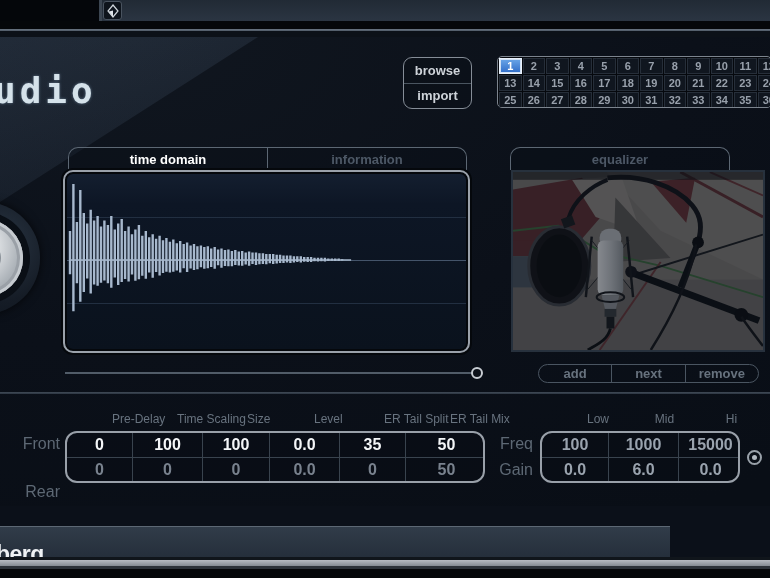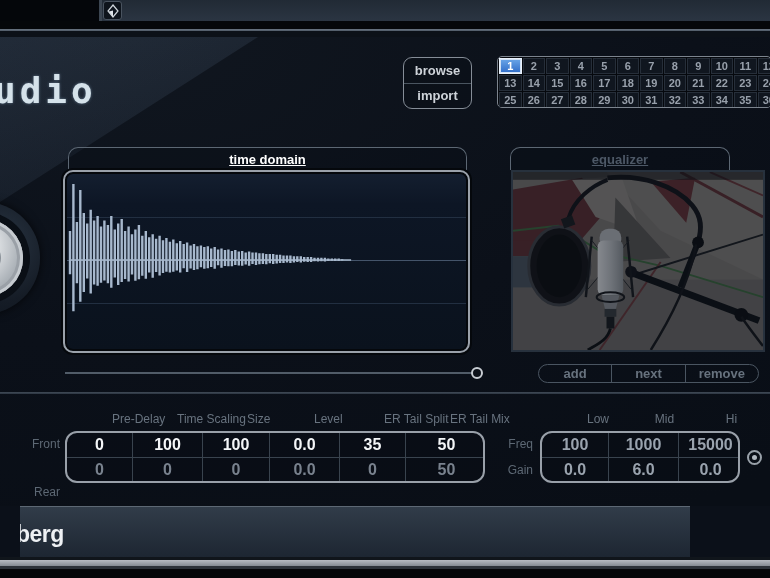--- a/index.html
+++ b/index.html
@@ -56,21 +56,21 @@
   .slot-grid { display:grid; grid-template-columns:repeat(12, 22.5px); grid-auto-rows:16px; gap:1px; }
   .slot { background:#10161f; border:1px solid #262e39; color:#98a0ab; font-size:11px; font-weight:bold;
           display:flex; align-items:center; justify-content:center; }
   .slot.sel { background:linear-gradient(#6aa6e8,#2f6cc8); color:#fff;
               border:1px solid #e9f1fb; box-shadow:0 0 0 1px #cfe0f4 inset; }
 
   
   .tabbar { position:absolute; height:23px; border:1px solid #5c6773; border-bottom:none;
             border-radius:10px 10px 0 0; display:flex; background:rgba(10,15,23,.35); }
   .tab { flex:1; display:flex; align-items:center; justify-content:center;
-         font-size:13px; font-weight:bold; color:#4d5866;text-decoration:underline; }
+         font-size:13px; font-weight:bold; color:#4d5866; }
   .tab + .tab { border-left:1px solid #5c6773; }
   .tab.active { color:#ffffff; }
   #left-tabs  { left:68px;  top:110px; width:399px; }
   #right-tabs { left:510px; top:110px; width:220px; }
 
   
   .wave-box { position:absolute; left:63px; top:133px; width:407px; height:183px;
               border:2px solid #9aa1aa; border-radius:10px; overflow:hidden;
               background:linear-gradient(#141f30 0%, #0d1625 18%, #0a121d 100%);
               box-shadow:0 0 0 2px #05080c, inset 0 0 0 2px #05080c; }
@@ -102,36 +102,36 @@
   .ptable { position:absolute; height:52px; border:2px solid #99a0a9; border-radius:12px;
             display:grid; overflow:hidden; background:rgba(8,12,19,.5); }
   .pcell { display:flex; align-items:center; justify-content:center;
            font-size:16px; font-weight:bold; border-left:1px solid #39434e; }
   .pcell.c0 { border-left:none; }
   .pcell.r1 { border-top:1px solid #39434e; }
   .val-hi  { color:#f4f6f8; }
   .val-lo  { color:#79828e; }
   .val-eq  { color:#9aa3ae; }
   .rowlab { position:absolute; width:40px; height:26px; line-height:26px; text-align:right;
-            font-size:12px; color:#5d6874; }
+            font-size:16px; color:#5d6874; }
 
   #fr-headers { left:65px;  top:374px; width:420px; grid-template-columns:65px 70px 67px 70px 66px 82px; }
   #fr-table   { left:65px;  top:394px; width:420px; grid-template-columns:65px 70px 67px 70px 66px 82px;
                 grid-template-rows:24px 24px; }
   #eq-headers { left:540px; top:374px; width:200px; grid-template-columns:66px 70px 64px; }
   #eq-table   { left:540px; top:394px; width:200px; grid-template-columns:66px 70px 64px;
                 grid-template-rows:24px 24px; }
 
   .eq-indicator { position:absolute; left:747px; top:413px; width:15px; height:15px; border-radius:50%;
                   border:2px solid #99a1a9; display:flex; align-items:center; justify-content:center; }
   .eq-indicator i { width:5px; height:5px; border-radius:50%; background:#b2b9c0; }
 
   
-  .footer { position:absolute; left:0; top:506px; width:670px; height:51px;
-            background:linear-gradient(#313c49,#1d2632); border-top:1px solid #5d6874; overflow:hidden;margin-left:20px; }
+  .footer { position:absolute; left:0; top:526px; width:670px; height:51px;
+            background:linear-gradient(#313c49,#1d2632); border-top:1px solid #5d6874; overflow:hidden; }
   .brand { position:absolute; top:14px; font-size:23px; font-weight:bold; color:#eef1f4; letter-spacing:-.5px; }
   .brand-left  { left:-4px; }
   .brand-right { left:744px; }
   .strip-a { position:absolute; left:0; top:557px; width:770px; height:3px; background:#10151b; }
   .strip-b { position:absolute; left:0; top:560px; width:770px; height:6px;
              background:linear-gradient(#b7bcc2,#848b92); }
   .strip-c { position:absolute; left:0; top:566px; width:770px; height:3px; background:#2c3339; }
   .strip-d { position:absolute; left:0; top:569px; width:770px; height:9px; background:#050709; }
 </style>
 </head>
@@ -204,20 +204,21 @@
           <div class="slot">32</div>
           <div class="slot">33</div>
           <div class="slot">34</div>
           <div class="slot">35</div>
           <div class="slot">36</div>
         </div>
     </div>
 
     <div class="tabbar" id="left-tabs">
         <div class="tab active">time domain</div>
+        <div class="tab">information</div>
       </div>
 
     <div class="wave-box">
       <svg id="wave-svg" viewBox="0 0 403 179" preserveAspectRatio="none">
           <line x1="2" x2="401" y1="45.5" y2="45.5" stroke="#222f41" stroke-width="1"></line>
           <line x1="2" x2="401" y1="88.5" y2="88.5" stroke="#44546a" stroke-width="1"></line>
           <line x1="2" x2="401" y1="131.5" y2="131.5" stroke="#222f41" stroke-width="1"></line>
           <path d="M5.0 59.1L5.0 102.2M8.4 12.0L8.4 139.2M11.9 50.0L11.9 111.2M15.3 18.1L15.3 129.8M18.8 40.9L18.8 120.0M22.2 51.5L22.2 106.5M25.7 37.8L25.7 121.5M29.1 48.5L29.1 112.5M32.6 43.9L32.6 113.8M36.0 54.6L36.0 110.8M39.4 48.5L39.4 108.6M42.9 53.0L42.9 111.2M46.3 43.9L46.3 115.8M49.8 57.6L49.8 105.4M53.2 51.5L53.2 112.9M56.7 47.0L56.7 110.0M60.1 59.1L60.1 106.9M63.6 54.6L63.6 109.4M67.0 62.2L67.0 102.5M70.4 57.6L70.4 108.8M73.9 53.0L73.9 107.2M77.3 63.7L77.3 103.7M80.8 59.1L80.8 106.8M84.2 65.2L84.2 100.4M87.7 62.2L87.7 105.7M91.1 66.7L91.1 100.0M94.6 63.7L94.6 103.5M98.0 68.2L98.0 101.0M101.4 66.0L101.4 99.7M104.9 69.8L104.9 100.5M108.3 67.5L108.3 99.8M111.8 71.3L111.8 98.5M115.2 69.0L115.2 100.6M118.7 72.0L118.7 96.3M122.1 70.5L122.1 99.9M125.6 73.6L125.6 96.5M129.0 72.0L129.0 97.9M132.4 74.3L132.4 97.2M135.9 73.6L135.9 95.3M139.3 75.1L139.3 96.7M142.8 74.3L142.8 96.2M146.2 76.6L146.2 94.9M149.7 75.1L149.7 96.7M153.1 77.4L153.1 93.3M156.5 76.6L156.5 95.7M160.0 78.1L160.0 94.1M163.4 77.4L163.4 94.3M166.9 78.9L166.9 94.2M170.3 78.1L170.3 93.0M173.8 79.6L173.8 93.6M177.2 78.9L177.2 93.7M180.7 80.4L180.7 92.4M184.1 79.6L184.1 93.7M187.5 80.4L187.5 92.0M191.0 80.4L191.0 93.0M194.4 81.2L194.4 92.3M197.9 81.2L197.9 91.9M201.3 81.9L201.3 92.2M204.8 81.9L204.8 91.3M208.2 81.9L208.2 92.0M211.7 82.7L211.7 91.4M215.1 82.7L215.1 91.0M218.5 83.4L218.5 91.1M222.0 83.4L222.0 90.5M225.4 83.4L225.4 90.9M228.9 84.2L228.9 90.5M232.3 84.2L232.3 90.1M235.8 84.2L235.8 90.6M239.2 85.0L239.2 89.7M242.7 85.0L242.7 89.9M246.1 85.0L246.1 90.0M249.5 85.7L249.5 89.2M253.0 85.7L253.0 89.6M256.4 85.7L256.4 89.3M259.9 85.7L259.9 89.4M263.3 86.5L263.3 89.0M266.8 86.5L266.8 88.8M270.2 86.5L270.2 89.0M273.7 86.5L273.7 88.9M277.1 87.2L277.1 88.5" stroke="#a7b8cd" stroke-width="2.4" fill="none"></path>
           <line x1="5" x2="286.09999999999997" y1="88" y2="88" stroke="#a7b8cd" stroke-width="1.4"></line>
         </svg>

